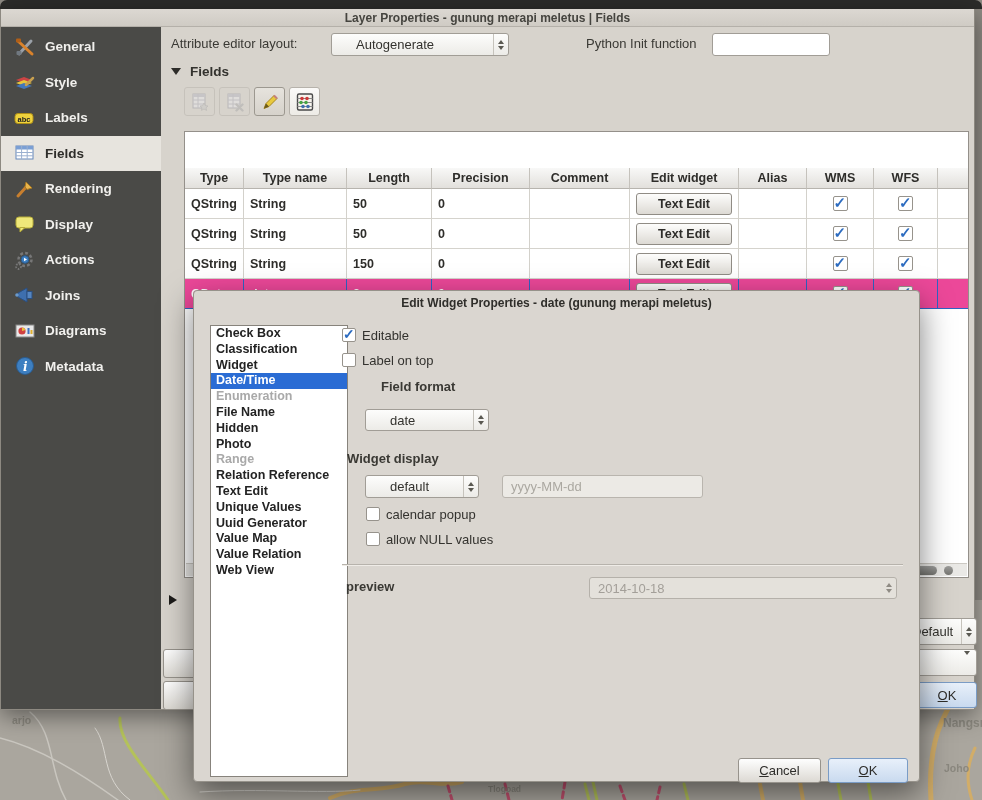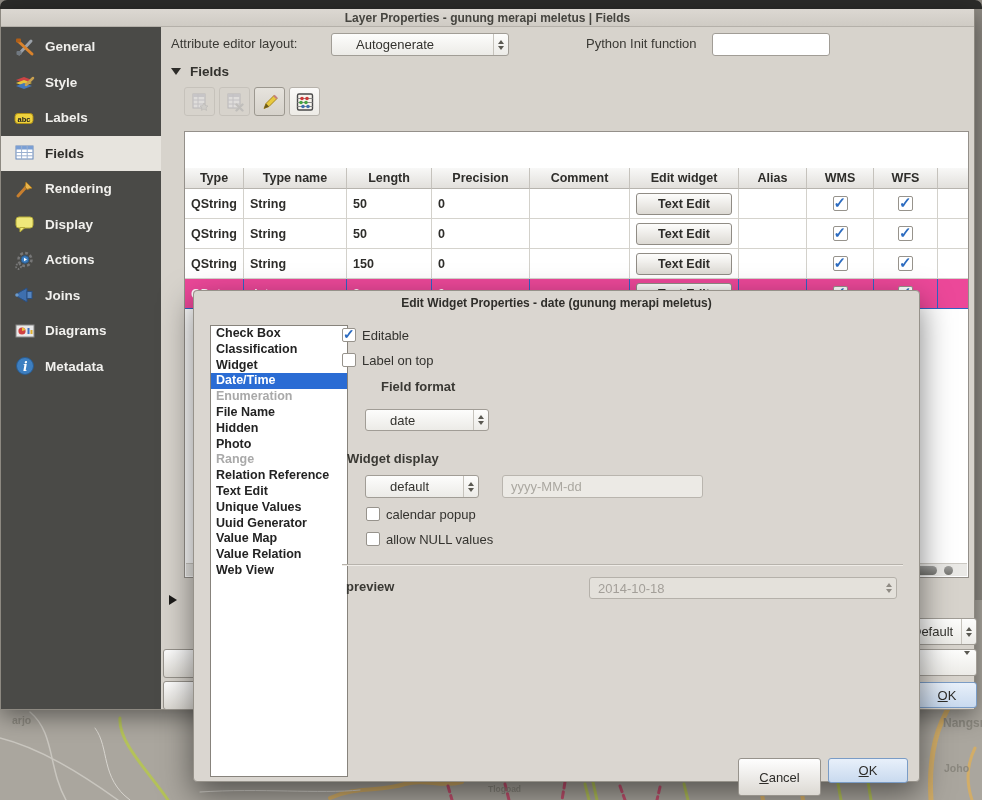--- a/index.html
+++ b/index.html
@@ -114,21 +114,21 @@
   #calpopup-cb { left:172px; top:216px; } #calpopup-label { left:192px; top:216px; }
   #allownull-cb { left:172px; top:241px; } #allownull-label { left:192px; top:241px; }
   #dlg-sep { position:absolute; left:148px; right:16px; top:273px; height:2px;
     border-top:1px solid #b7b3ac; border-bottom:1px solid #efece7; }
   #preview-label { position:absolute; left:152px; top:288px; font-size:13px; font-weight:600; color:#3a3934; }
   #preview-spin { position:absolute; left:395px; top:286px; width:308px; height:22px; background:#e4e1db;
     border:1px solid #b5b1aa; border-radius:3px; display:flex; align-items:center; color:#a39f99; font-size:13px; }
   #preview-spin .pv { padding-left:8px; }
   #preview-spin .spin { margin-left:auto; display:flex; flex-direction:column; align-items:center; padding-right:4px; }
   #preview-spin .tri-up { border-bottom-color:#8f8b84; } #preview-spin .tri-down { border-top-color:#8f8b84; }
-  #dlg-cancel { position:absolute; left:544px; top:467px; width:83px; height:38px; }
+  #dlg-cancel { position:absolute; left:544px; top:467px; width:83px; height:25px; }
   #dlg-ok { position:absolute; left:634px; top:467px; width:80px; height:25px; }
 
   .map-label { position:absolute; font-size:10.5px; font-weight:600; color:#8b887f; }
 </style>
 </head>
 <body>
 
 <div class="map-layer">
   <svg width="982" height="200" viewBox="0 0 982 200">
     <g fill="none" stroke-linecap="round">

